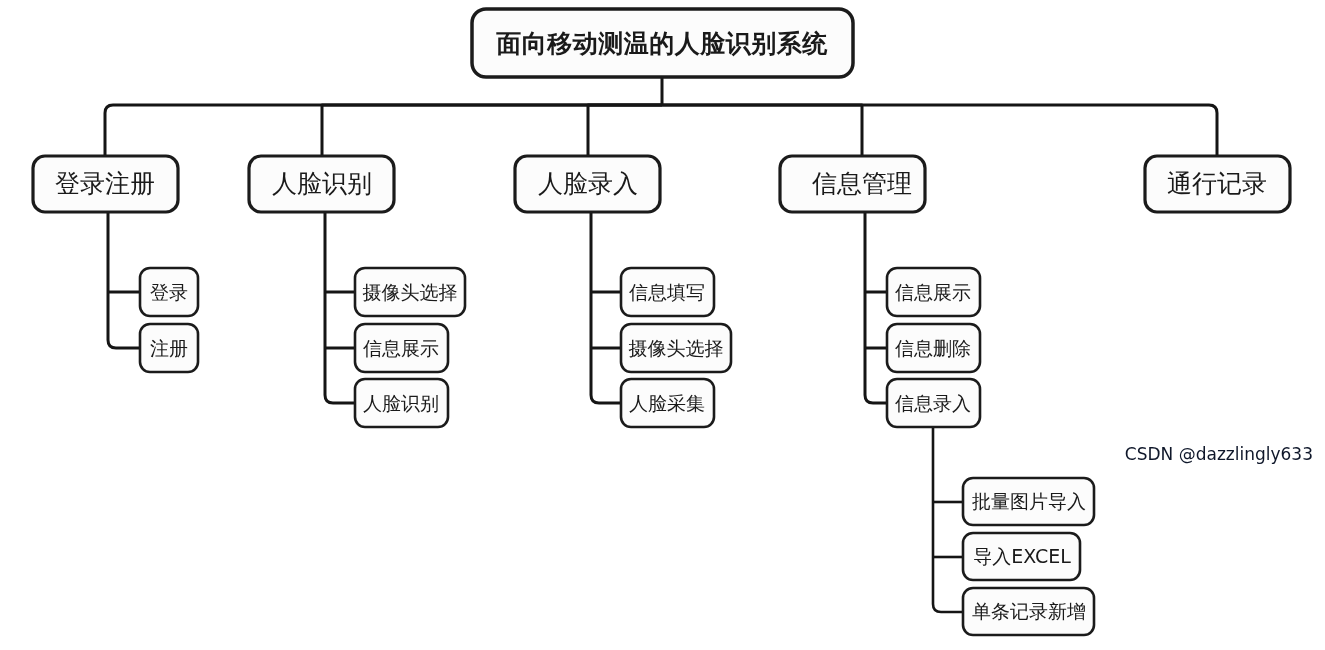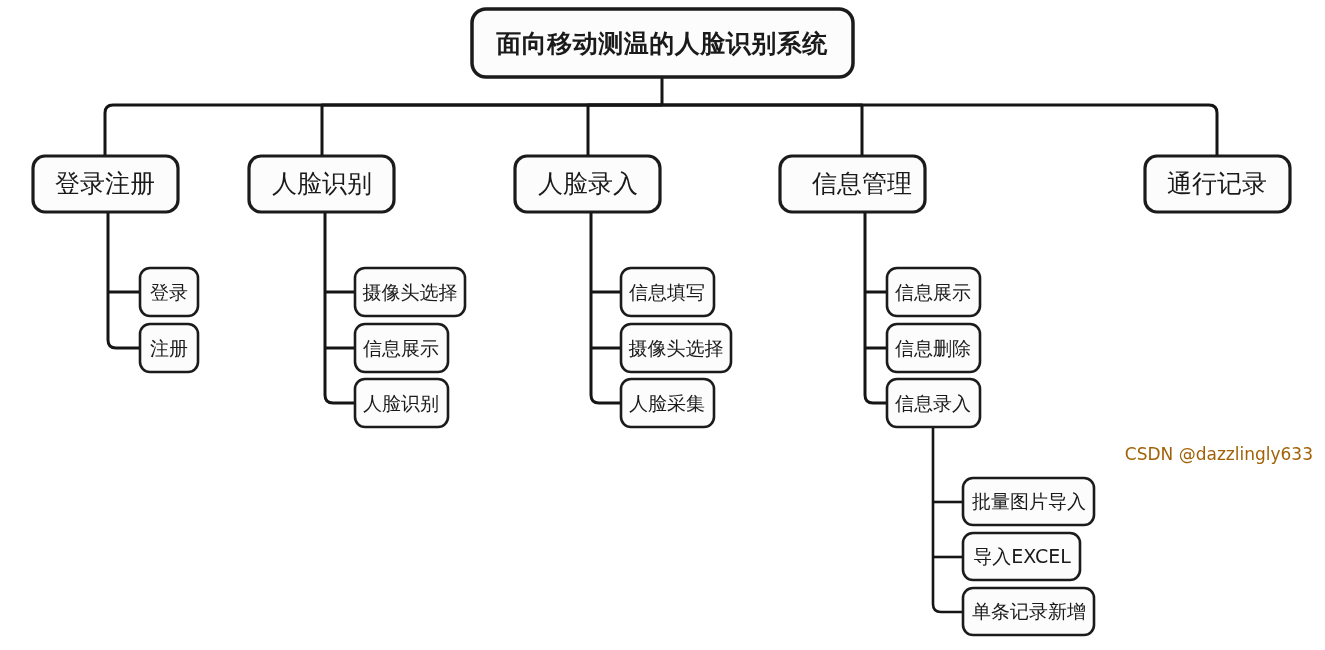--- a/index.html
+++ b/index.html
@@ -73,21 +73,21 @@
     font-weight: normal;
   }
   .node-label.level-4 {
     font-size: 19px;
     font-weight: normal;
   }
   .watermark {
     position: absolute;
     right: 12px;
     bottom: 8px;
-    color: #a16207;
+    color: #0f172a;
     font-size: 17px;
     font-family: "DejaVu Sans", "Liberation Sans", sans-serif;
     white-space: nowrap;
     user-select: none;
   }
 </style>
 </head>
 <body>
 
 <div id="diagram-root">

